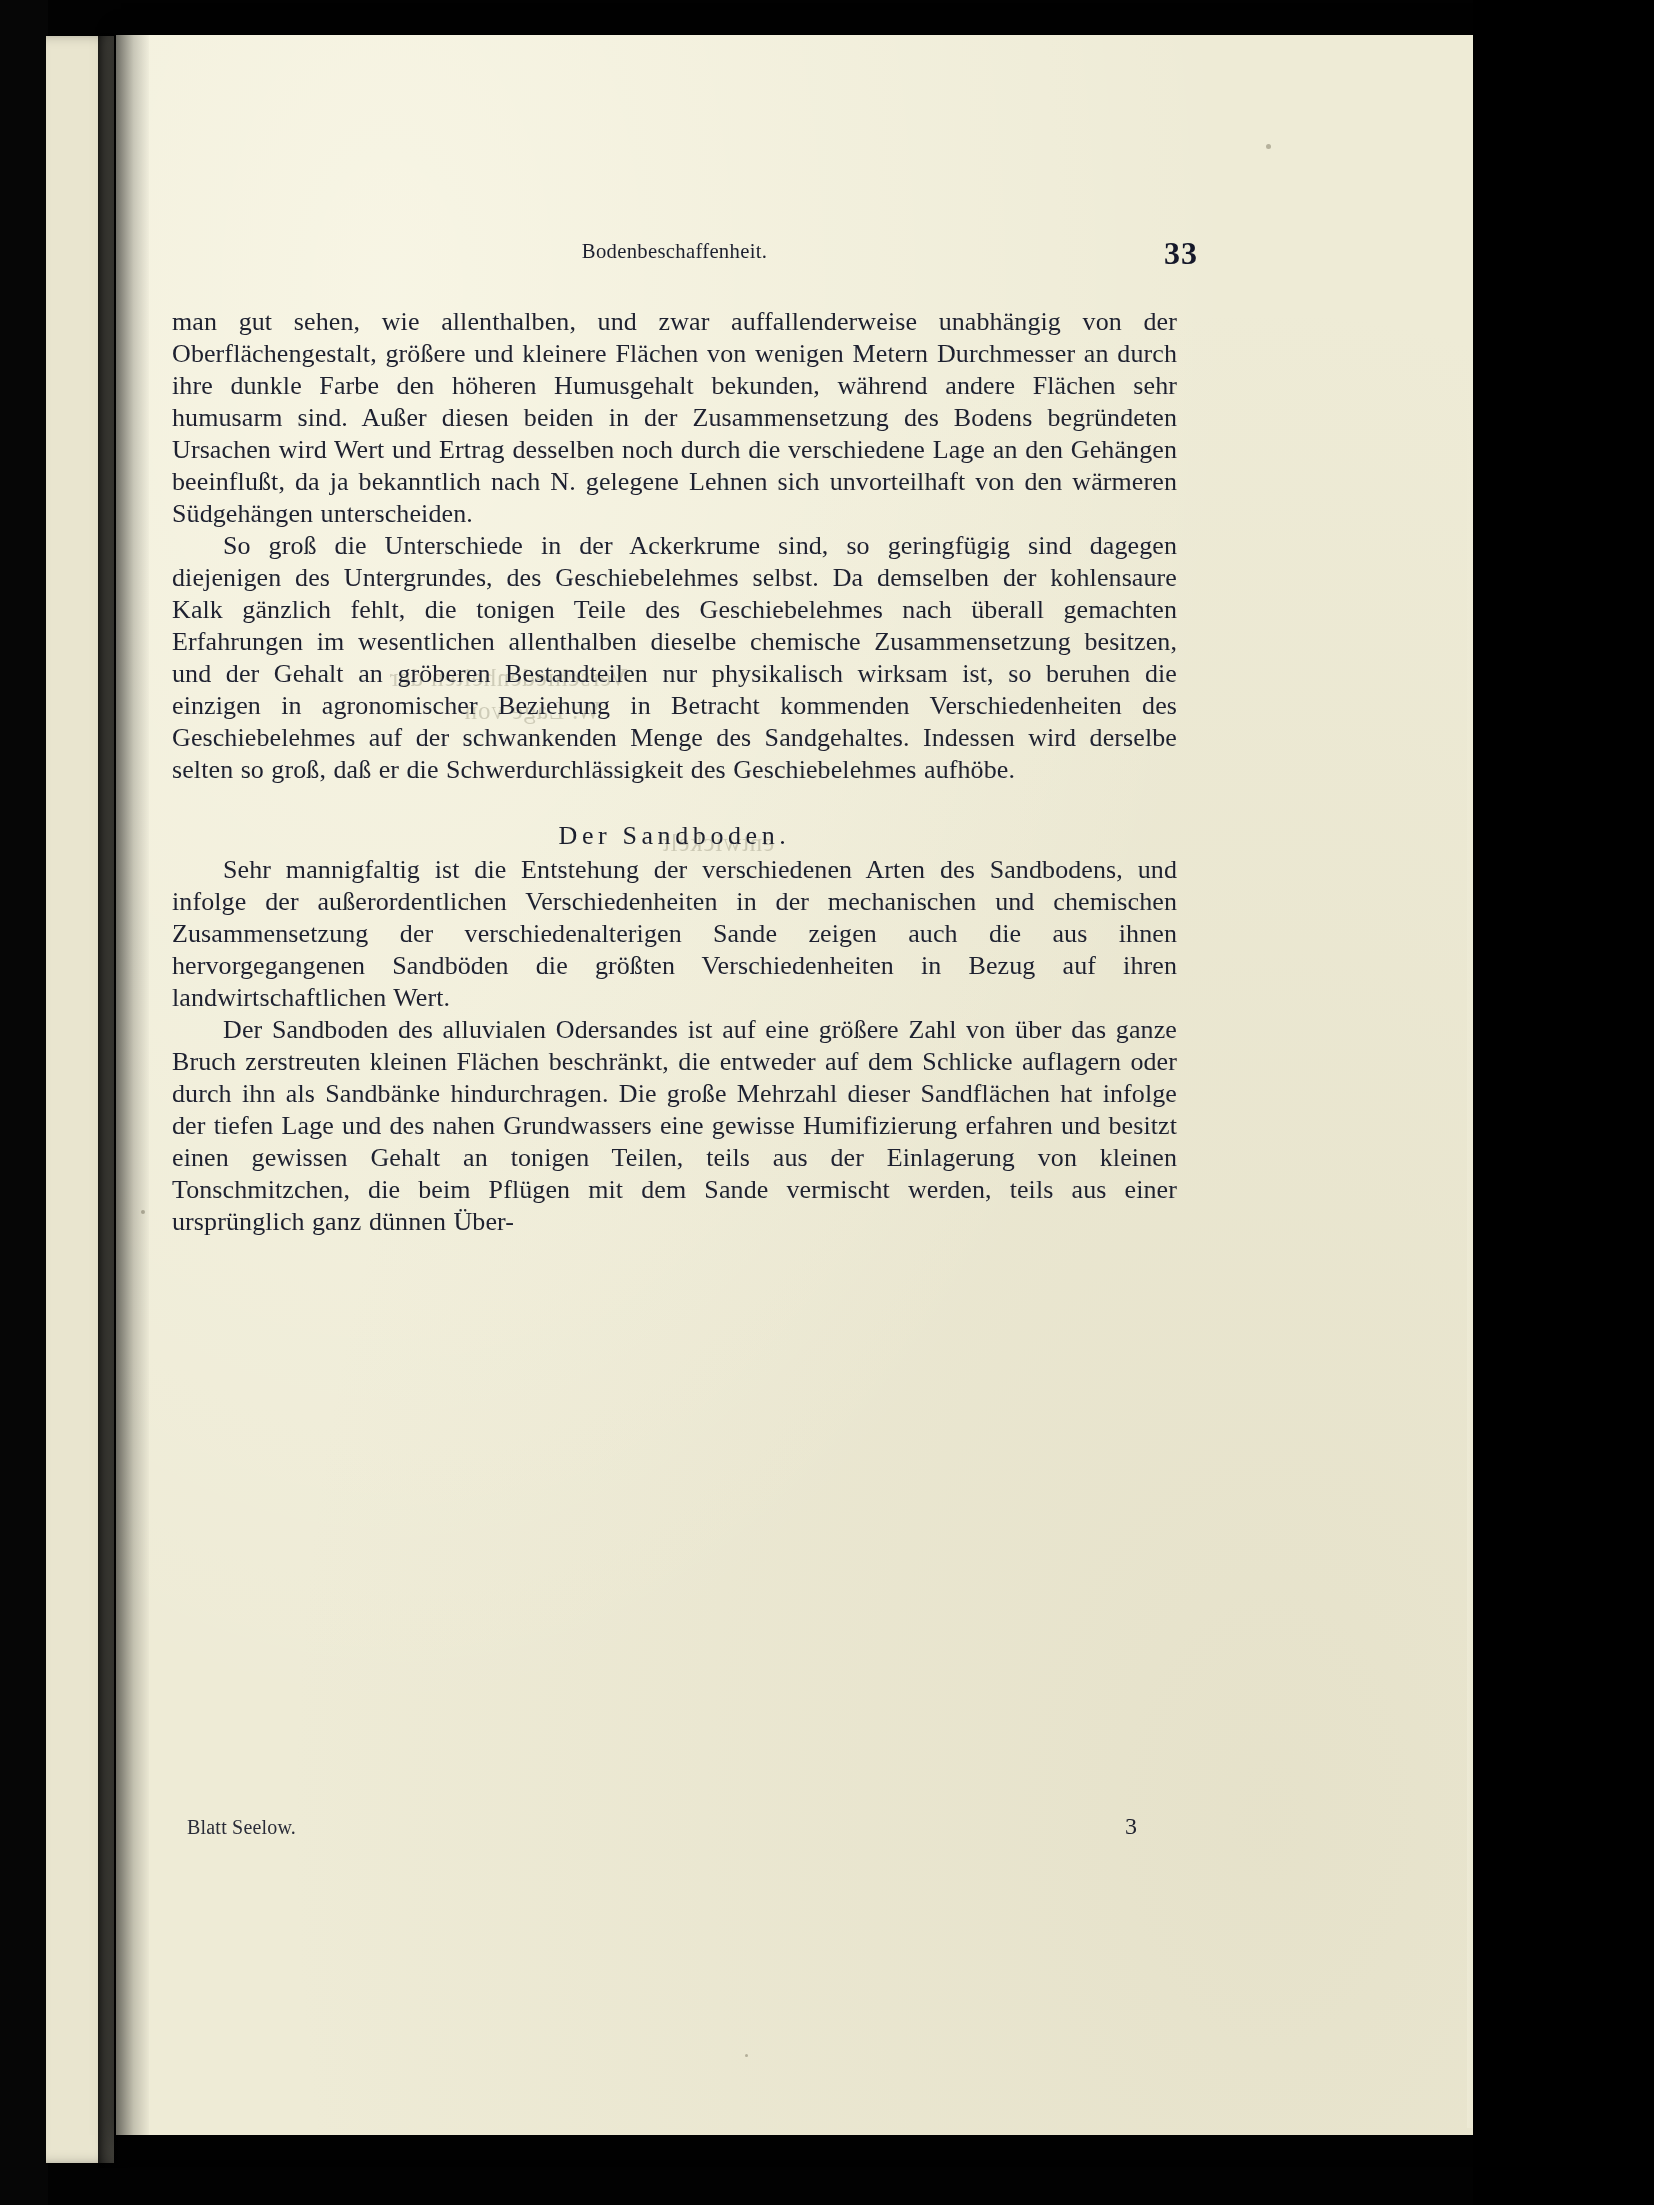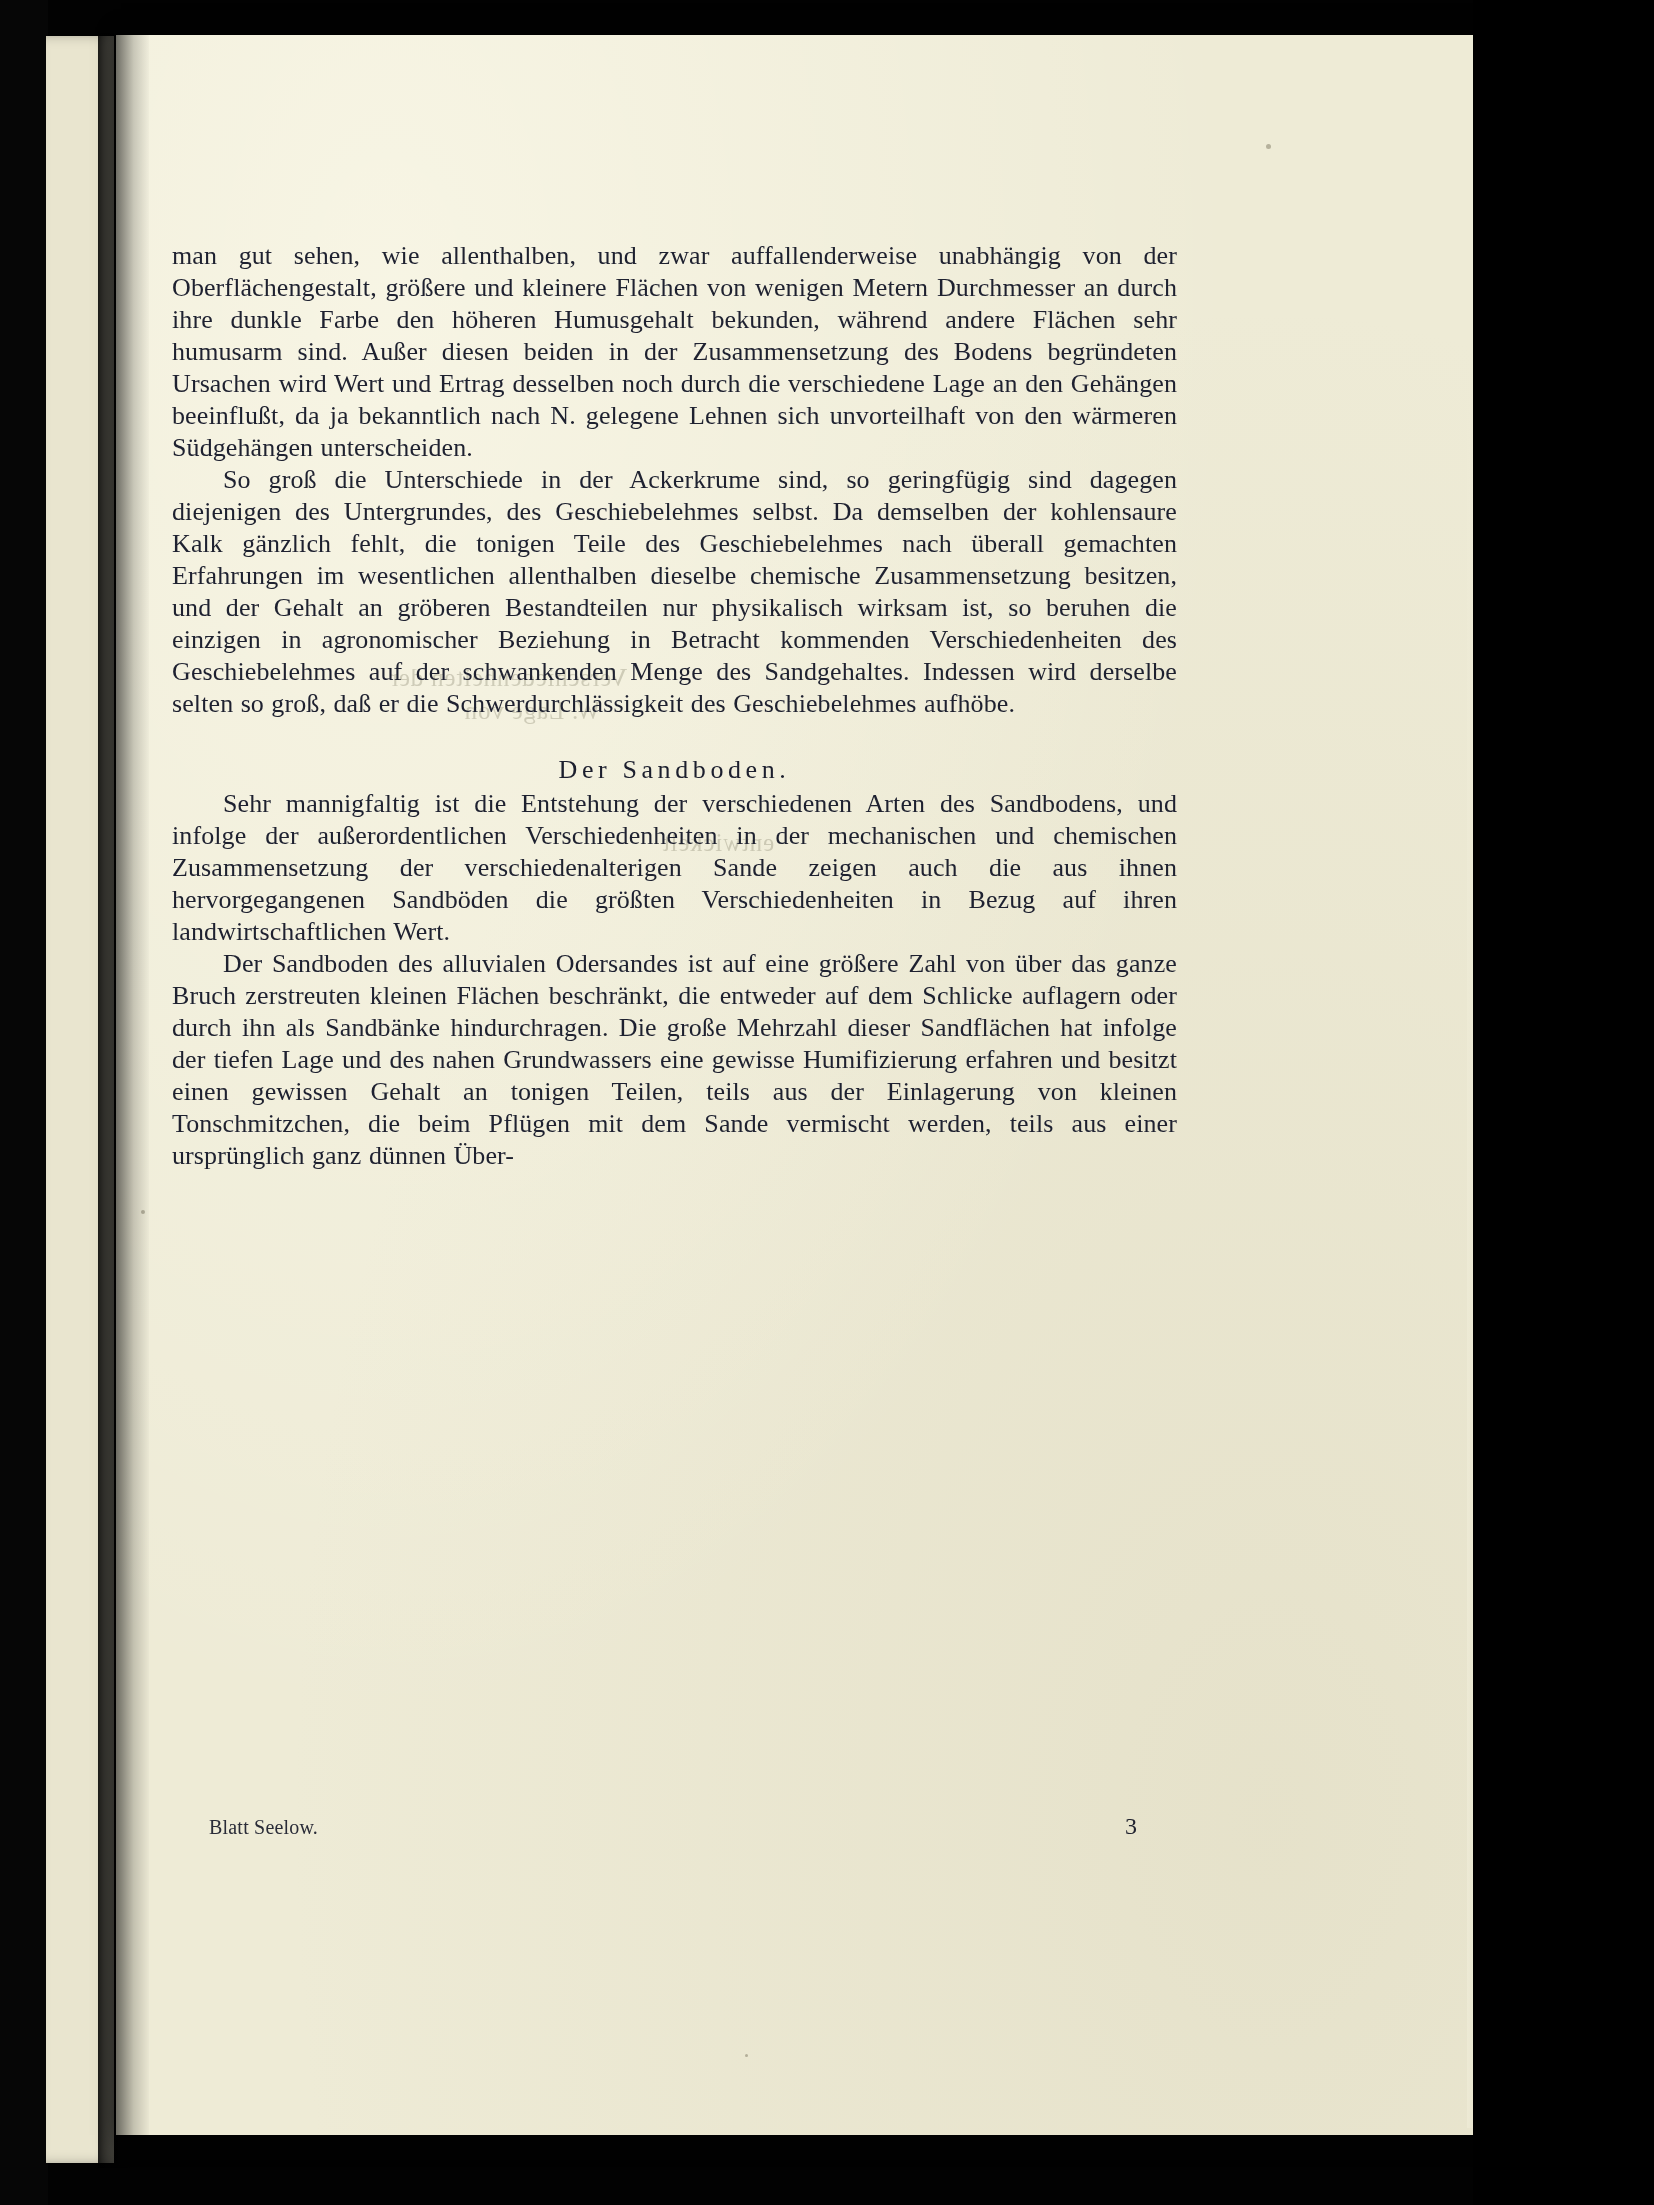--- a/index.html
+++ b/index.html
@@ -152,21 +152,20 @@
     top: 1816px;
     width: 1005px;
     height: 33px;
   }
   .footline .sig-left {
     position: absolute;
     left: 15px; top: 0;
     font-size: 20px;
     color: #2a2c38;
     letter-spacing: 0.2px;
-    margin-left: 22px;
   }
   .footline .sig-right {
     position: absolute;
     right: 40px; top: -3.3px;
     font-size: 24px;
     color: #20222f;
   }
 
   
   .showthrough {
@@ -197,20 +196,24 @@
     <div class="speck" style="left:1150px; top:109px; width:5px; height:5px;"></div>
     <div class="speck" style="left:629px; top:2019px; width:3.3px; height:3.3px;"></div>
   </div>
 
   <div class="binding-shadow"></div>
   <div class="right-edge-light"></div>
   <div class="right-dark"></div>
 
   <div class="text-col" style="z-index:6;">
 
+    <div class="runhead">
+      <span class="title">Bodenbeschaffenheit.</span>
+      <span class="folio">33</span>
+    </div>
 
     <p class="body">man gut sehen, wie allenthalben, und zwar auffallenderweise unabhängig von der Oberflächengestalt, größere und kleinere Flächen von wenigen Metern Durchmesser an durch ihre dunkle Farbe den höheren Humusgehalt bekunden, während andere Flächen sehr humusarm sind. Außer diesen beiden in der Zusammensetzung des Bodens begründeten Ursachen wird Wert und Ertrag desselben noch durch die verschiedene Lage an den Gehängen beeinflußt, da ja bekanntlich nach N. gelegene Lehnen sich unvorteilhaft von den wärmeren Südgehängen unterscheiden.</p>
     <p class="body indent">So groß die Unterschiede in der Ackerkrume sind, so geringfügig sind dagegen diejenigen des Untergrundes, des Geschiebelehmes selbst. Da demselben der kohlensaure Kalk gänzlich fehlt, die tonigen Teile des Geschiebelehmes nach überall gemachten Erfahrungen im wesentlichen allenthalben dieselbe chemische Zusammensetzung besitzen, und der Gehalt an gröberen Bestandteilen nur physikalisch wirksam ist, so beruhen die einzigen in agronomischer Beziehung in Betracht kommenden Verschiedenheiten des Geschiebelehmes auf der schwankenden Menge des Sandgehaltes. Indessen wird derselbe selten so groß, daß er die Schwerdurchlässigkeit des Geschiebelehmes aufhöbe.</p>
 
     <h2 class="subhead">Der Sandboden.</h2>
 
     <p class="body indent">Sehr mannigfaltig ist die Entstehung der verschiedenen Arten des Sandbodens, und infolge der außerordentlichen Verschiedenheiten in der mechanischen und chemischen Zusammensetzung der verschiedenalterigen Sande zeigen auch die aus ihnen hervorgegangenen Sandböden die größten Verschiedenheiten in Bezug auf ihren landwirtschaftlichen Wert.</p>
     <p class="body indent">Der Sandboden des alluvialen Odersandes ist auf eine größere Zahl von über das ganze Bruch zerstreuten kleinen Flächen beschränkt, die entweder auf dem Schlicke auflagern oder durch ihn als Sandbänke hindurchragen. Die große Mehrzahl dieser Sandflächen hat infolge der tiefen Lage und des nahen Grundwassers eine gewisse Humifizierung erfahren und besitzt einen gewissen Gehalt an tonigen Teilen, teils aus der Einlagerung von kleinen Tonschmitzchen, die beim Pflügen mit dem Sande vermischt werden, teils aus einer ursprünglich ganz dünnen Über-</p>
   </div>
 

